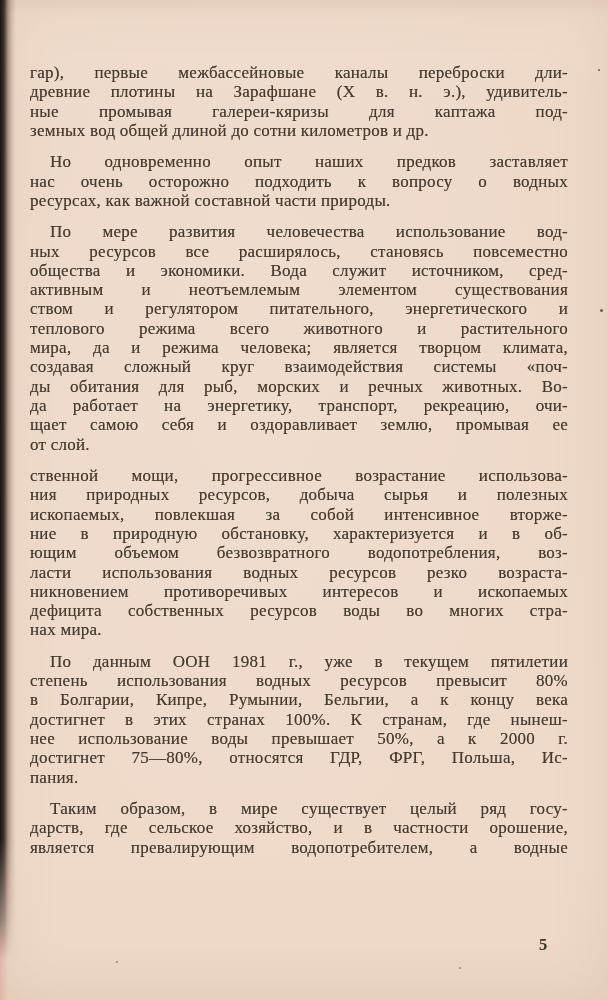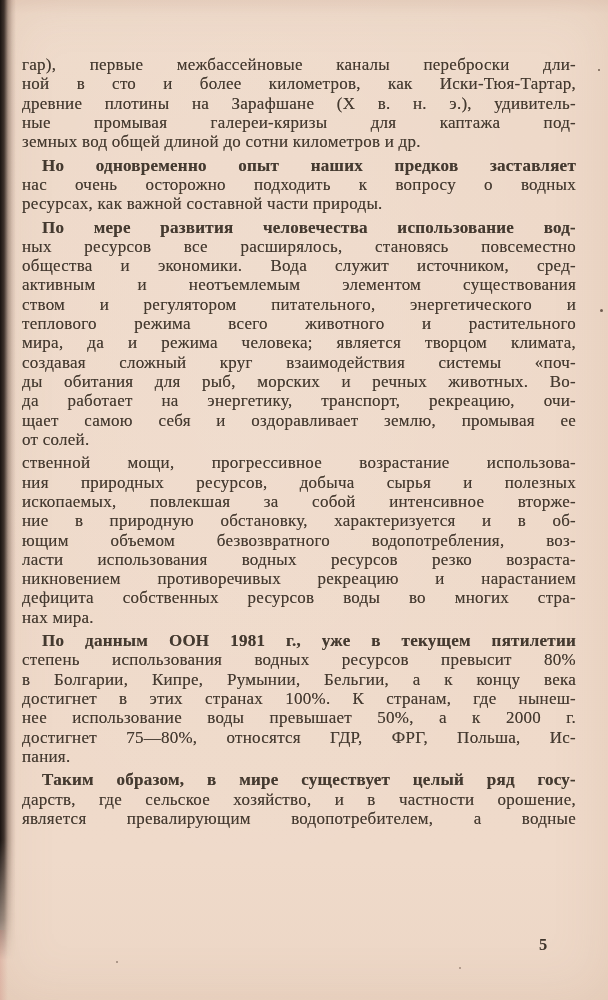--- a/index.html
+++ b/index.html
@@ -48,28 +48,28 @@
     left: 18px;
     top: 51px;
     width: 562px;
     font-family: "Liberation Serif", "DejaVu Serif", serif;
     font-size: 17px;
     line-height: 19.32px;
     letter-spacing: 0.25px;
     color: #443a30;
     text-shadow: 0 0 0.5px rgba(62,48,38,0.55);
   }
-  .paragraph { margin: 4px; }
+  .paragraph { margin: 12px; }
   .line {
     text-align: justify;
     text-align-last: justify;
     white-space: normal;
   }
   .line.para-end { text-align-last: left; }
-  .line.indent { text-indent: 20px; font-weight: bold; }
+  .line.indent { text-indent: 20px; }
   .page-number {
     position: absolute;
     left: 531px;
     top: 935px;
     width: 24px;
     font-family: "Liberation Serif", "DejaVu Serif", serif;
     font-size: 16.5px;
     font-weight: 700;
     color: #3e342b;
     text-align: center;
@@ -89,21 +89,20 @@
 </head>
 <body>
 
 <div class="scan-page">
   <div class="binding-shadow"></div>
   <div class="binding-tinge"></div>
 
   <div class="page-text">
       <div class="paragraph">
         <div class="line">гар), первые межбассейновые каналы переброски дли-</div>
-        <div class="line">ной в сто и более километров,  как Иски-Тюя-Тартар,</div>
         <div class="line">древние плотины на Зарафшане (X в. н. э.), удивитель-</div>
         <div class="line">ные промывая  галереи-кяризы  для  каптажа  под-</div>
         <div class="line para-end">земных вод общей длиной до сотни километров и др.</div>
       </div>
       <div class="paragraph">
         <div class="line indent">Но одновременно опыт  наших предков заставляет</div>
         <div class="line">нас очень осторожно подходить  к вопросу  о водных</div>
         <div class="line para-end">ресурсах, как важной составной части природы.</div>
       </div>
       <div class="paragraph">
@@ -111,30 +110,30 @@
         <div class="line">ных ресурсов все расширялось, становясь повсеместно</div>
         <div class="line">общества и экономики. Вода служит источником, сред-</div>
         <div class="line">активным и неотъемлемым элементом  существования</div>
         <div class="line">ством и регулятором питательного, энергетического  и</div>
         <div class="line">теплового режима  всего  животного  и растительного</div>
         <div class="line">мира, да и режима человека; является творцом климата,</div>
         <div class="line">создавая сложный круг взаимодействия системы «поч-</div>
         <div class="line">ды обитания для рыб, морских и речных животных. Во-</div>
         <div class="line">да работает на энергетику, транспорт, рекреацию, очи-</div>
         <div class="line">щает самою себя и оздоравливает землю, промывая ее</div>
-        <div class="line para-end">от солей.</div>
+        <div class="line para-end">от слой.</div>
       </div>
       <div class="paragraph">
         <div class="line">ственной мощи, прогрессивное возрастание использова-</div>
         <div class="line">ния природных  ресурсов,  добыча сырья  и полезных</div>
         <div class="line">ископаемых, повлекшая за собой  интенсивное вторже-</div>
         <div class="line">ние в природную обстановку, характеризуется и в об-</div>
         <div class="line">ющим объемом безвозвратного водопотребления, воз-</div>
         <div class="line">ласти использования водных ресурсов резко возраста-</div>
-        <div class="line">никновением противоречивых рекреацию и нарастанием</div>
+        <div class="line">никновением противоречивых интересов и ископаемых</div>
         <div class="line">дефицита собственных ресурсов воды во многих стра-</div>
         <div class="line para-end">нах мира.</div>
       </div>
       <div class="paragraph">
         <div class="line indent">По данным ООН 1981 г., уже в текущем пятилетии</div>
         <div class="line">степень использования водных ресурсов превысит 80%</div>
         <div class="line">в Болгарии, Кипре, Румынии, Бельгии, а к концу века</div>
         <div class="line">достигнет в этих странах 100%. К странам, где нынеш-</div>
         <div class="line">нее использование воды  превышает 50%,  а к 2000 г.</div>
         <div class="line">достигнет 75—80%, относятся ГДР, ФРГ, Польша, Ис-</div>

